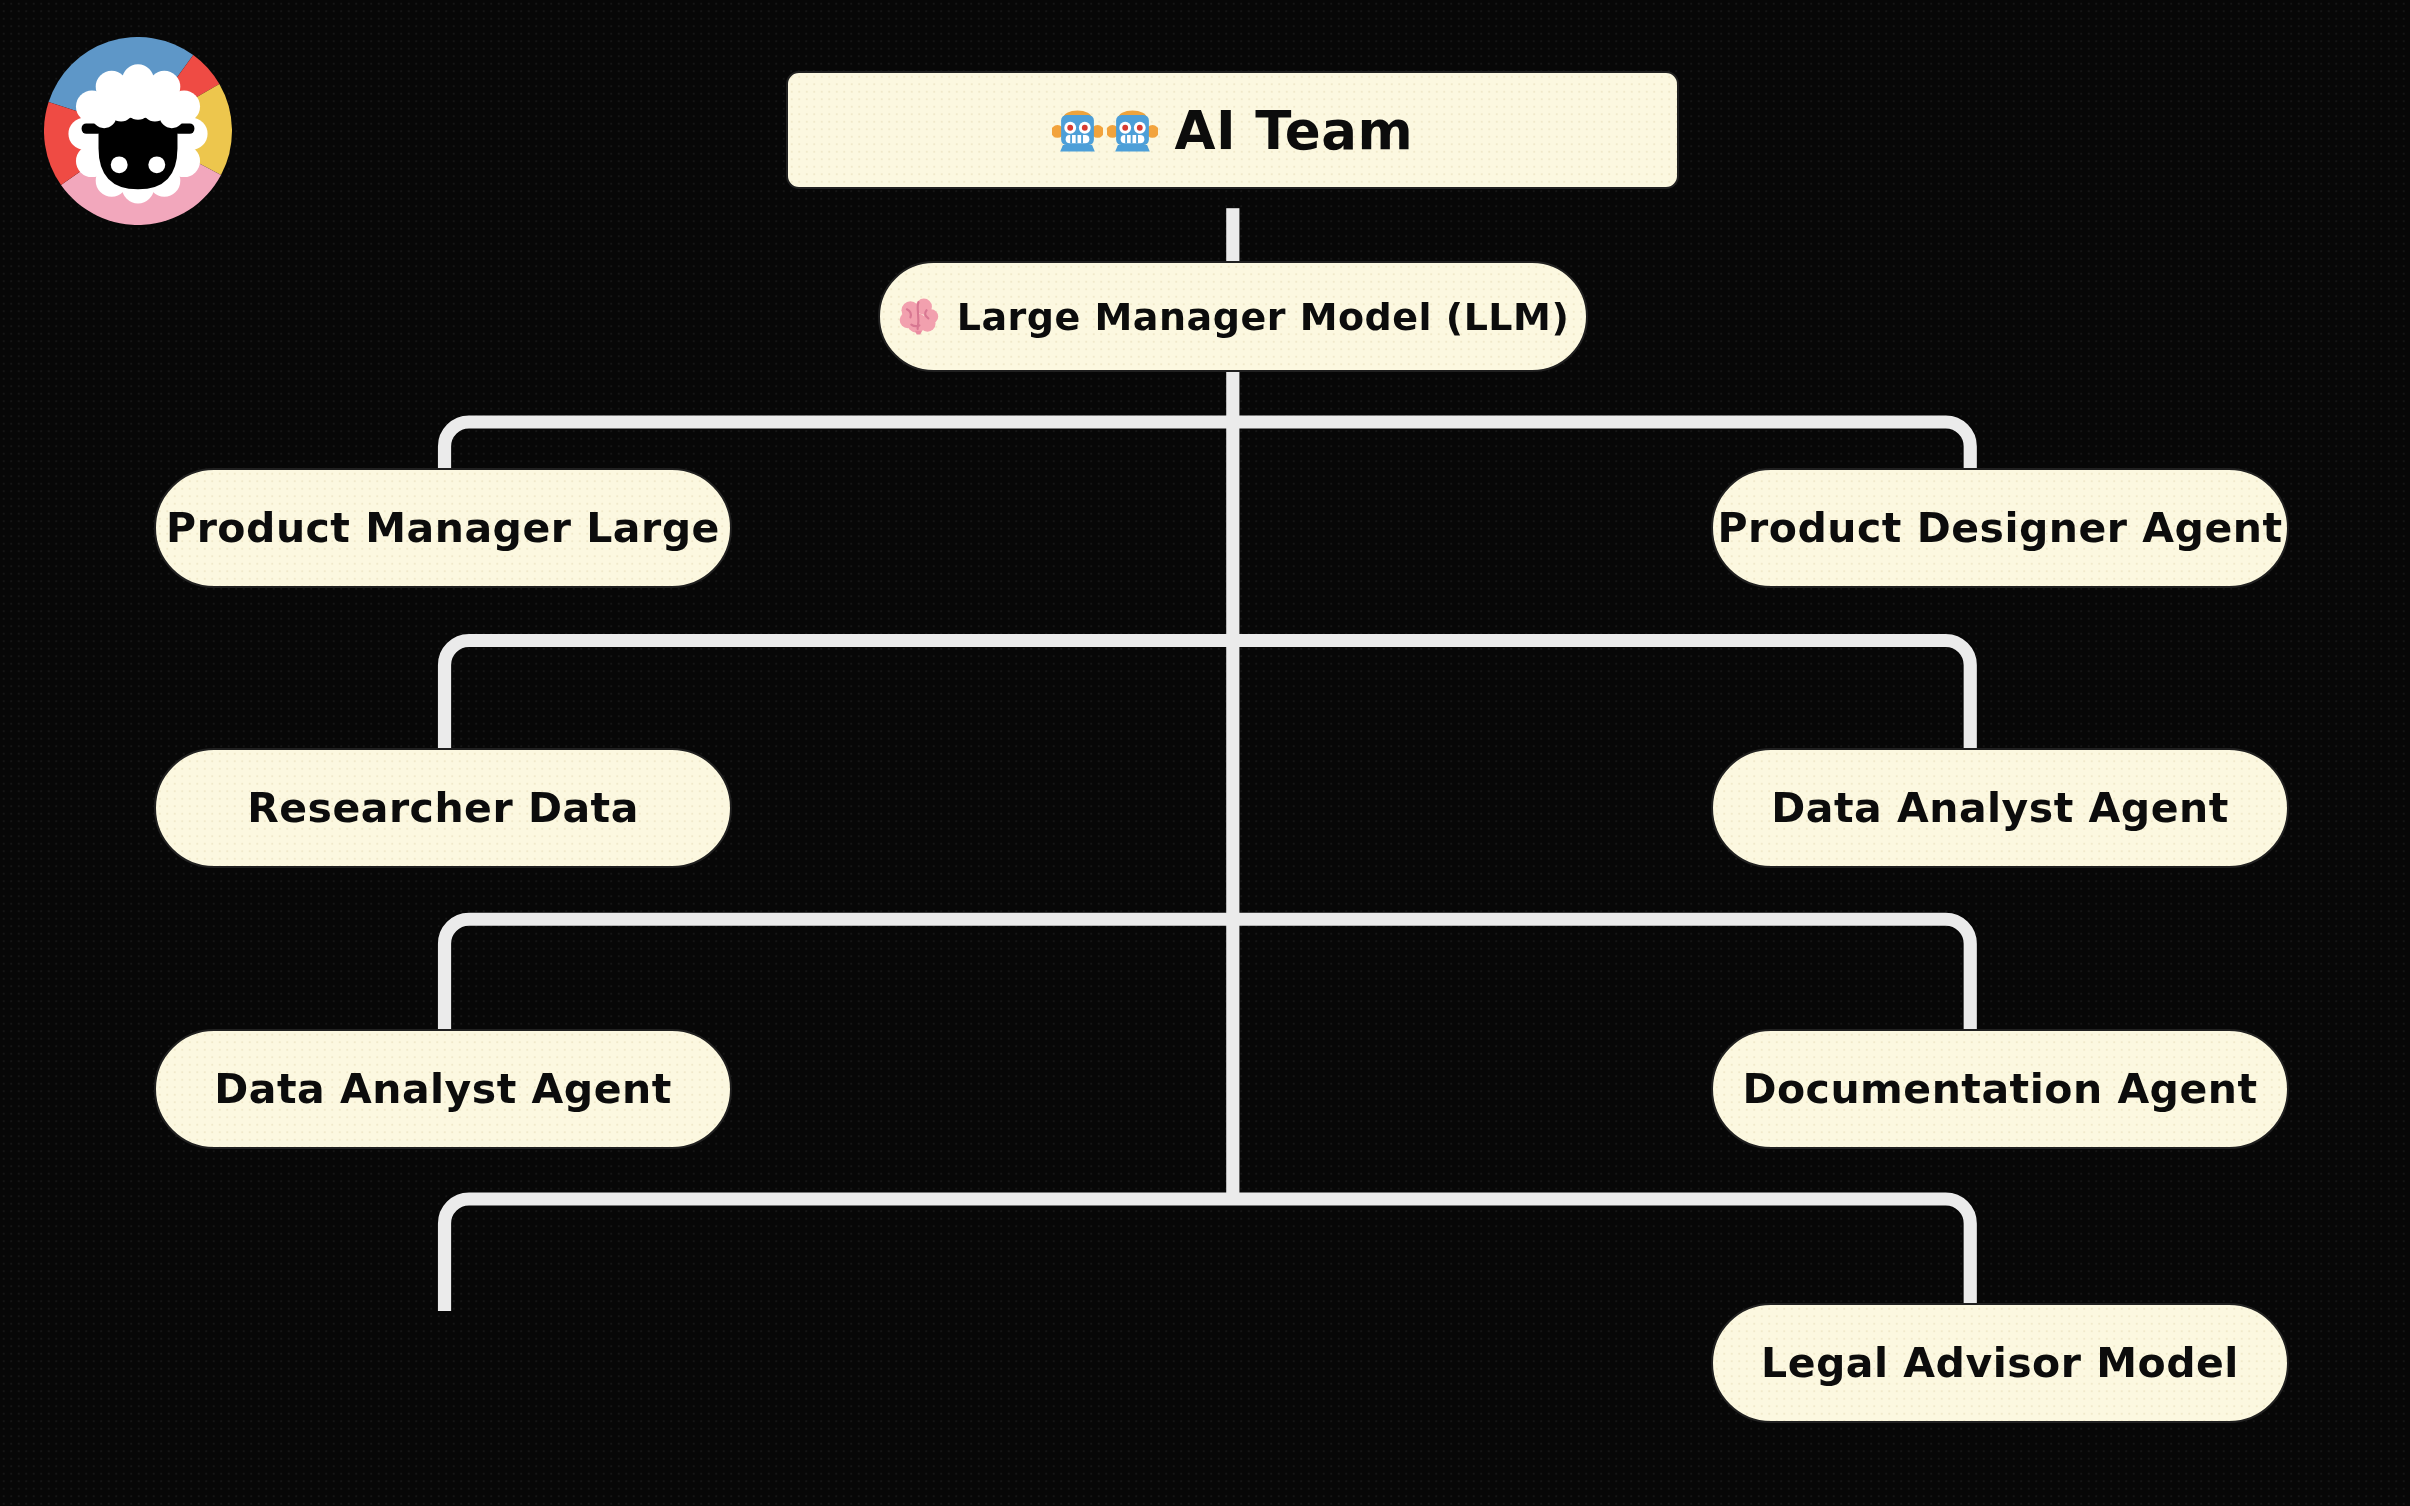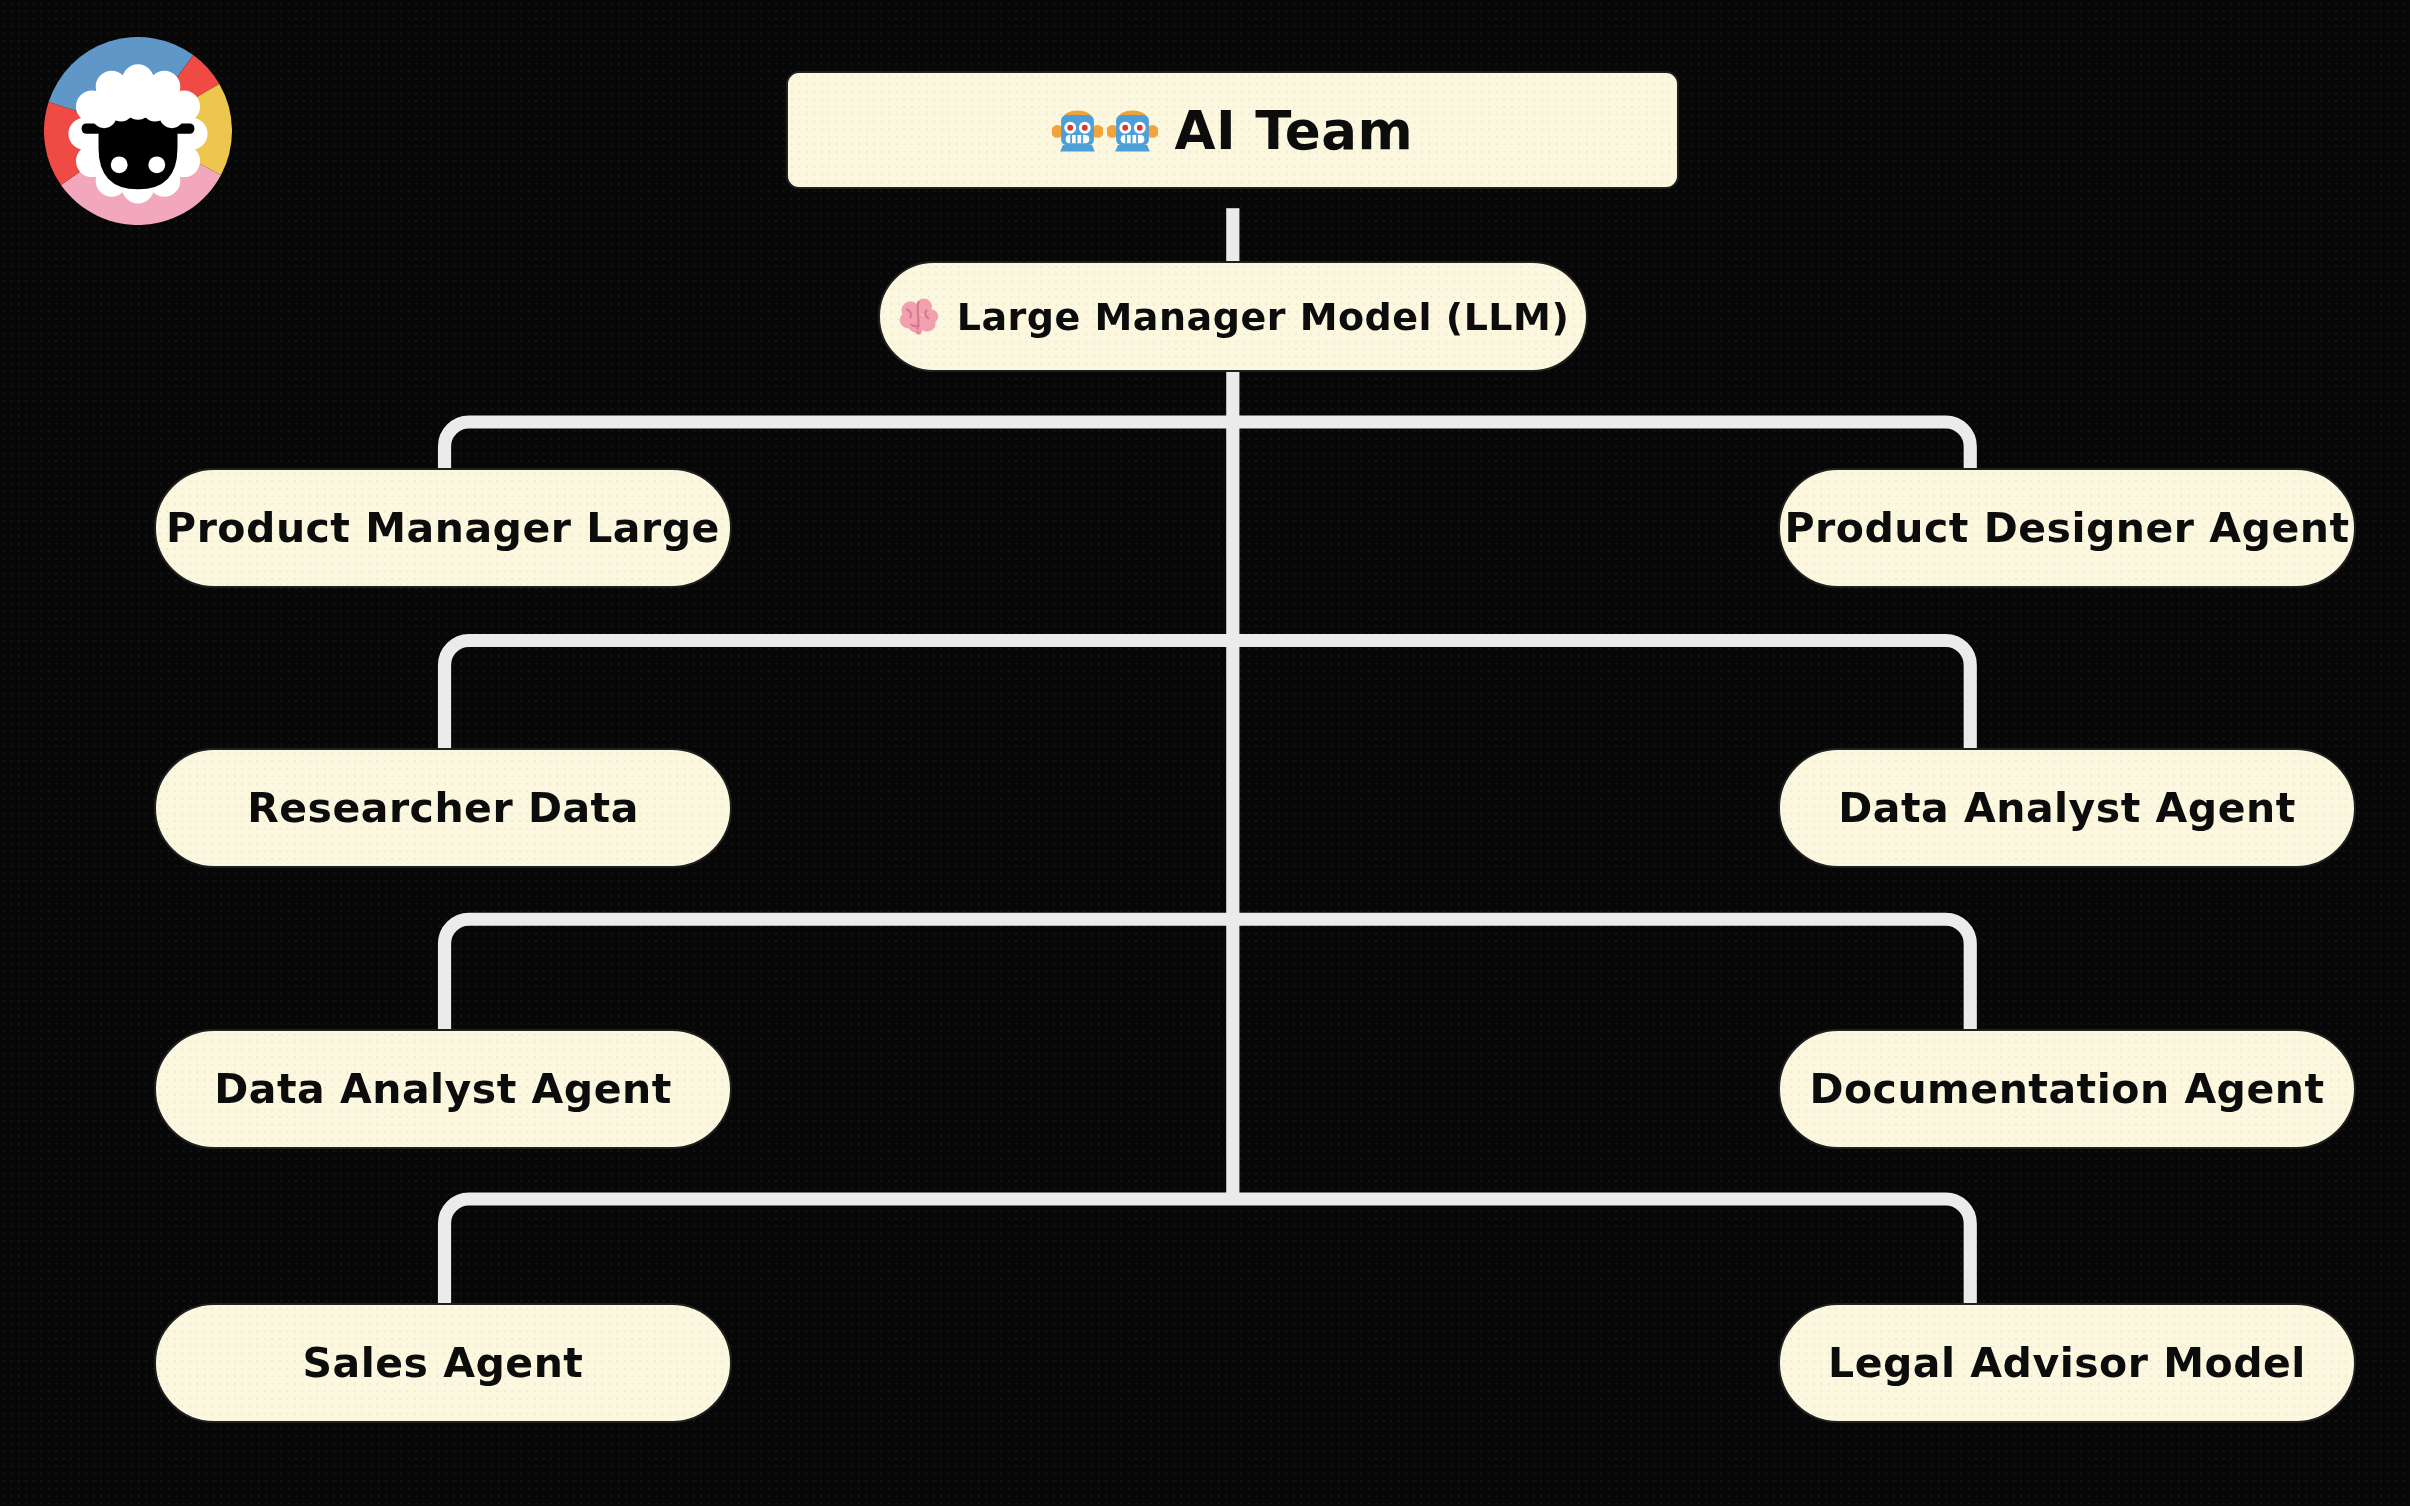--- a/index.html
+++ b/index.html
@@ -31,21 +31,21 @@
   .node-root{
     left:786px;top:71px;width:893px;height:118px;
     border-radius:13px;font-size:53px;
   }
   .node-hub{
     left:878px;top:261px;width:710px;height:111px;
     border-radius:56px;font-size:38px;
   }
   .agent{width:578px;height:120px;border-radius:60px;font-size:41px;}
   .col-left{left:154px;}
-  .col-right{left:1778px;}
+  .col-right{left:1711px;}
   .row-0{top:468px;}
   .row-1{top:748px;}
   .row-2{top:1029px;}
   .row-3{top:1303px;}
   .icon{display:inline-flex;flex:0 0 auto;}
   .robot-pair{display:inline-flex;gap:3.8px;}
   .logo{position:absolute;left:44px;top:37px;width:188px;height:188px;z-index:3;}
 </style>
 </head>
 <body>
@@ -161,23 +161,20 @@
 
   <div class="node agent col-left row-0">
     <span>Product Manager Large</span>
   </div>
   <div class="node agent col-left row-1">
     <span>Researcher Data</span>
   </div>
   <div class="node agent col-left row-2">
     <span>Data Analyst Agent</span>
   </div>
-  <div class="node agent col-left row-3">
-    <span>Sales Agent</span>
-  </div>
 
   <div class="node agent col-right row-0">
     <span>Product Designer Agent</span>
   </div>
   <div class="node agent col-right row-1">
     <span>Data Analyst Agent</span>
   </div>
   <div class="node agent col-right row-2">
     <span>Documentation Agent</span>
   </div>

